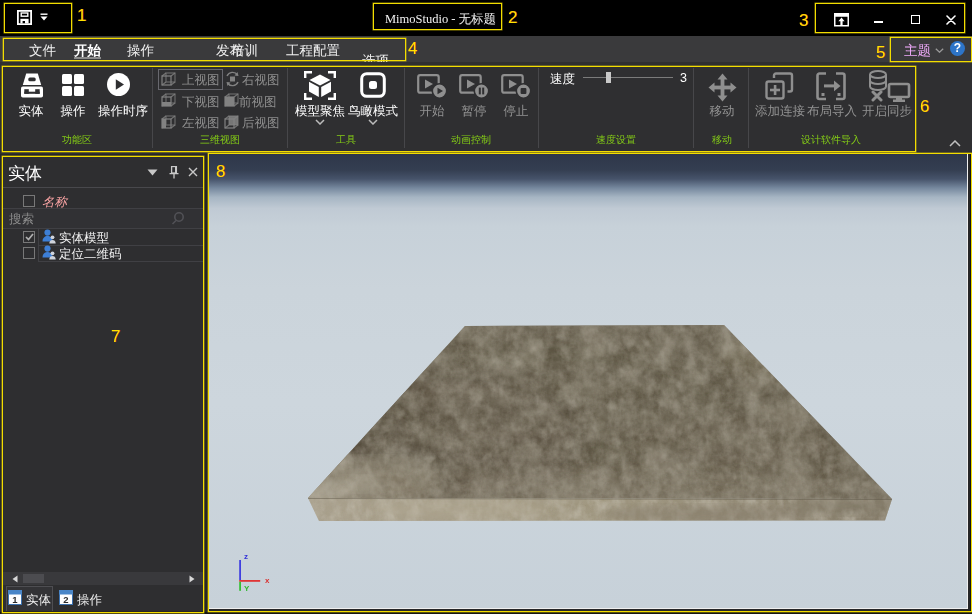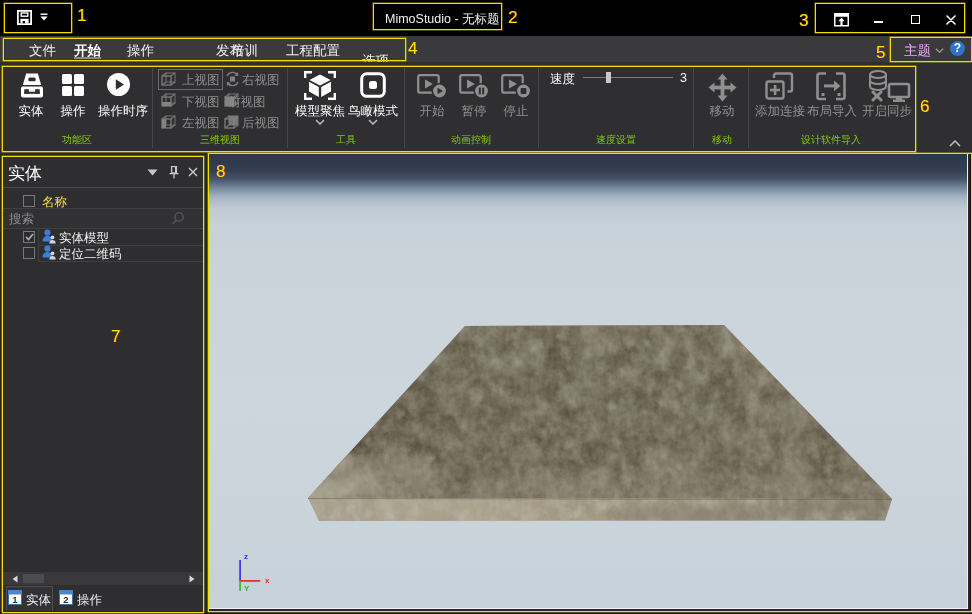--- a/index.html
+++ b/index.html
@@ -39,21 +39,21 @@
     <rect x="0.9" y="0.9" width="13.2" height="13.2" fill="none" stroke="#fff" stroke-width="1.8"></rect>
     <rect x="4.2" y="3" width="6.6" height="3.2" fill="none" stroke="#fff" stroke-width="1.4"></rect>
     <rect x="3.4" y="8.8" width="8.2" height="4.4" fill="#fff"></rect>
     <rect x="5.6" y="11" width="2.4" height="2.2" fill="#000"></rect>
   </svg>
 
   <svg class="abs" style="left:40px;top:13px;" width="8" height="8" viewBox="0 0 8 8">
     <rect x="0.5" y="0.5" width="7" height="1.4" fill="#fff"></rect>
     <path d="M0.5 3.6 L7.5 3.6 L4 7.4 Z" fill="#fff"></path>
   </svg>
-  <div class="ttxt" style="left:385px;top:10.5px;font-size:12.5px;">MimoStudio - 无标题</div>
+  <div class="ttxt" style="left:385px;top:10.5px;font-size:12.5px;font-family:Liberation Serif, serif;">MimoStudio - 无标题</div>
 
   <svg class="abs" style="left:834px;top:13px;" width="15" height="14" viewBox="0 0 15 14">
     <rect x="0.75" y="0.75" width="13.5" height="12" fill="none" stroke="#fff" stroke-width="1.5"></rect>
     <rect x="0.75" y="0.75" width="13.5" height="3" fill="#fff"></rect>
     <path d="M7.5 4.5 L10.6 8.2 L8.6 8.2 L8.6 12 L6.4 12 L6.4 8.2 L4.4 8.2 Z" fill="#fff"></path>
   </svg>
   <div class="abs" style="left:874px;top:20.5px;width:9px;height:2.6px;background:#fff;"></div>
   <div class="abs" style="left:911px;top:15px;width:9px;height:9px;border:1.6px solid #fff;box-sizing:border-box;"></div>
   <svg class="abs" style="left:946px;top:15px;" width="10" height="10" viewBox="0 0 10 10">
     <path d="M1 1 L9 9 M9 1 L1 9" stroke="#fff" stroke-width="1.6" stroke-linecap="round"></path>
@@ -145,21 +145,21 @@
   </svg>
   <span class="small3d" style="left:242px;top:10px;">右视图</span>
   <svg class="abs" style="left:224px;top:31px;" width="16" height="14" viewBox="0 0 16 14">
     <g fill="none" stroke="#828282" stroke-width="1.2">
       <rect x="1" y="4" width="9" height="9"></rect>
         <rect x="5" y="1" width="9" height="9" opacity=".7"></rect>
       <path d="M1 4 L5 1 M10 4 L14 1 M1 13 L5 10 M10 13 L14 10" opacity=".8"></path>
     </g>
     <rect x="1" y="4" width="9" height="9" fill="#828282"></rect>
   </svg>
-  <span class="small3d" style="left:228px;top:31.5px;text-align:right;">前视图</span>
+  <span class="small3d" style="left:239px;top:31.5px;text-align:right;">前视图</span>
   <svg class="abs" style="left:224px;top:53px;" width="16" height="14" viewBox="0 0 16 14">
     <g fill="none" stroke="#828282" stroke-width="1.2">
       <rect x="1" y="4" width="9" height="9"></rect>
         <rect x="5" y="1" width="9" height="9" opacity=".7"></rect>
       <path d="M1 4 L5 1 M10 4 L14 1 M1 13 L5 10 M10 13 L14 10" opacity=".8"></path>
     </g>
     <rect x="5" y="1" width="9" height="9" fill="#828282" opacity=".85"></rect>
   </svg>
   <span class="small3d" style="left:242px;top:53px;">后视图</span>
   <div class="glabel" style="left:220px;">三维视图</div>
@@ -279,21 +279,21 @@
     <rect x="2.6" y="0.5" width="4.8" height="6.5" fill="none" stroke="#c8c8c8" stroke-width="1.3"></rect>
     <rect x="6" y="0.5" width="1.4" height="6.5" fill="#c8c8c8"></rect>
     <path d="M0.5 7.6 H9.5 M5 7.6 V12.5" stroke="#c8c8c8" stroke-width="1.3"></path>
   </svg>
   <svg class="abs" style="left:185px;top:11px;" width="10" height="10" viewBox="0 0 10 10">
     <path d="M1 1 L9 9 M9 1 L1 9" stroke="#c8c8c8" stroke-width="1.4"></path>
   </svg>
   <div class="abs" style="left:0;top:31px;width:200px;height:1px;background:#48484c;"></div>
 
   <div class="abs" style="left:20px;top:39px;width:12px;height:12px;border:1px solid #787878;box-sizing:border-box;"></div>
-  <div class="abs" style="left:39px;top:38px;color:#fde047;font-size:12.5px;">名称</div>
+  <div class="abs" style="left:39px;top:38px;color:#fca5a5;font-size:12.5px;font-style:italic;">名称</div>
   <div class="abs" style="left:0;top:52px;width:200px;height:1px;background:#404044;"></div>
 
   <div class="abs" style="left:0;top:53px;width:200px;height:19px;background:#313134;"></div>
   <div class="abs" style="left:6px;top:55px;color:#8d8d8d;font-size:12.5px;">搜索</div>
   <svg class="abs" style="left:168px;top:55px;" width="14" height="14" viewBox="0 0 14 14">
     <circle cx="8" cy="6" r="4.2" fill="none" stroke="#515156" stroke-width="1.6"></circle>
     <path d="M5 9.5 L1.5 13" stroke="#515156" stroke-width="1.6"></path>
   </svg>
   <div class="abs" style="left:0;top:71.5px;width:200px;height:1px;background:#404044;"></div>
 

